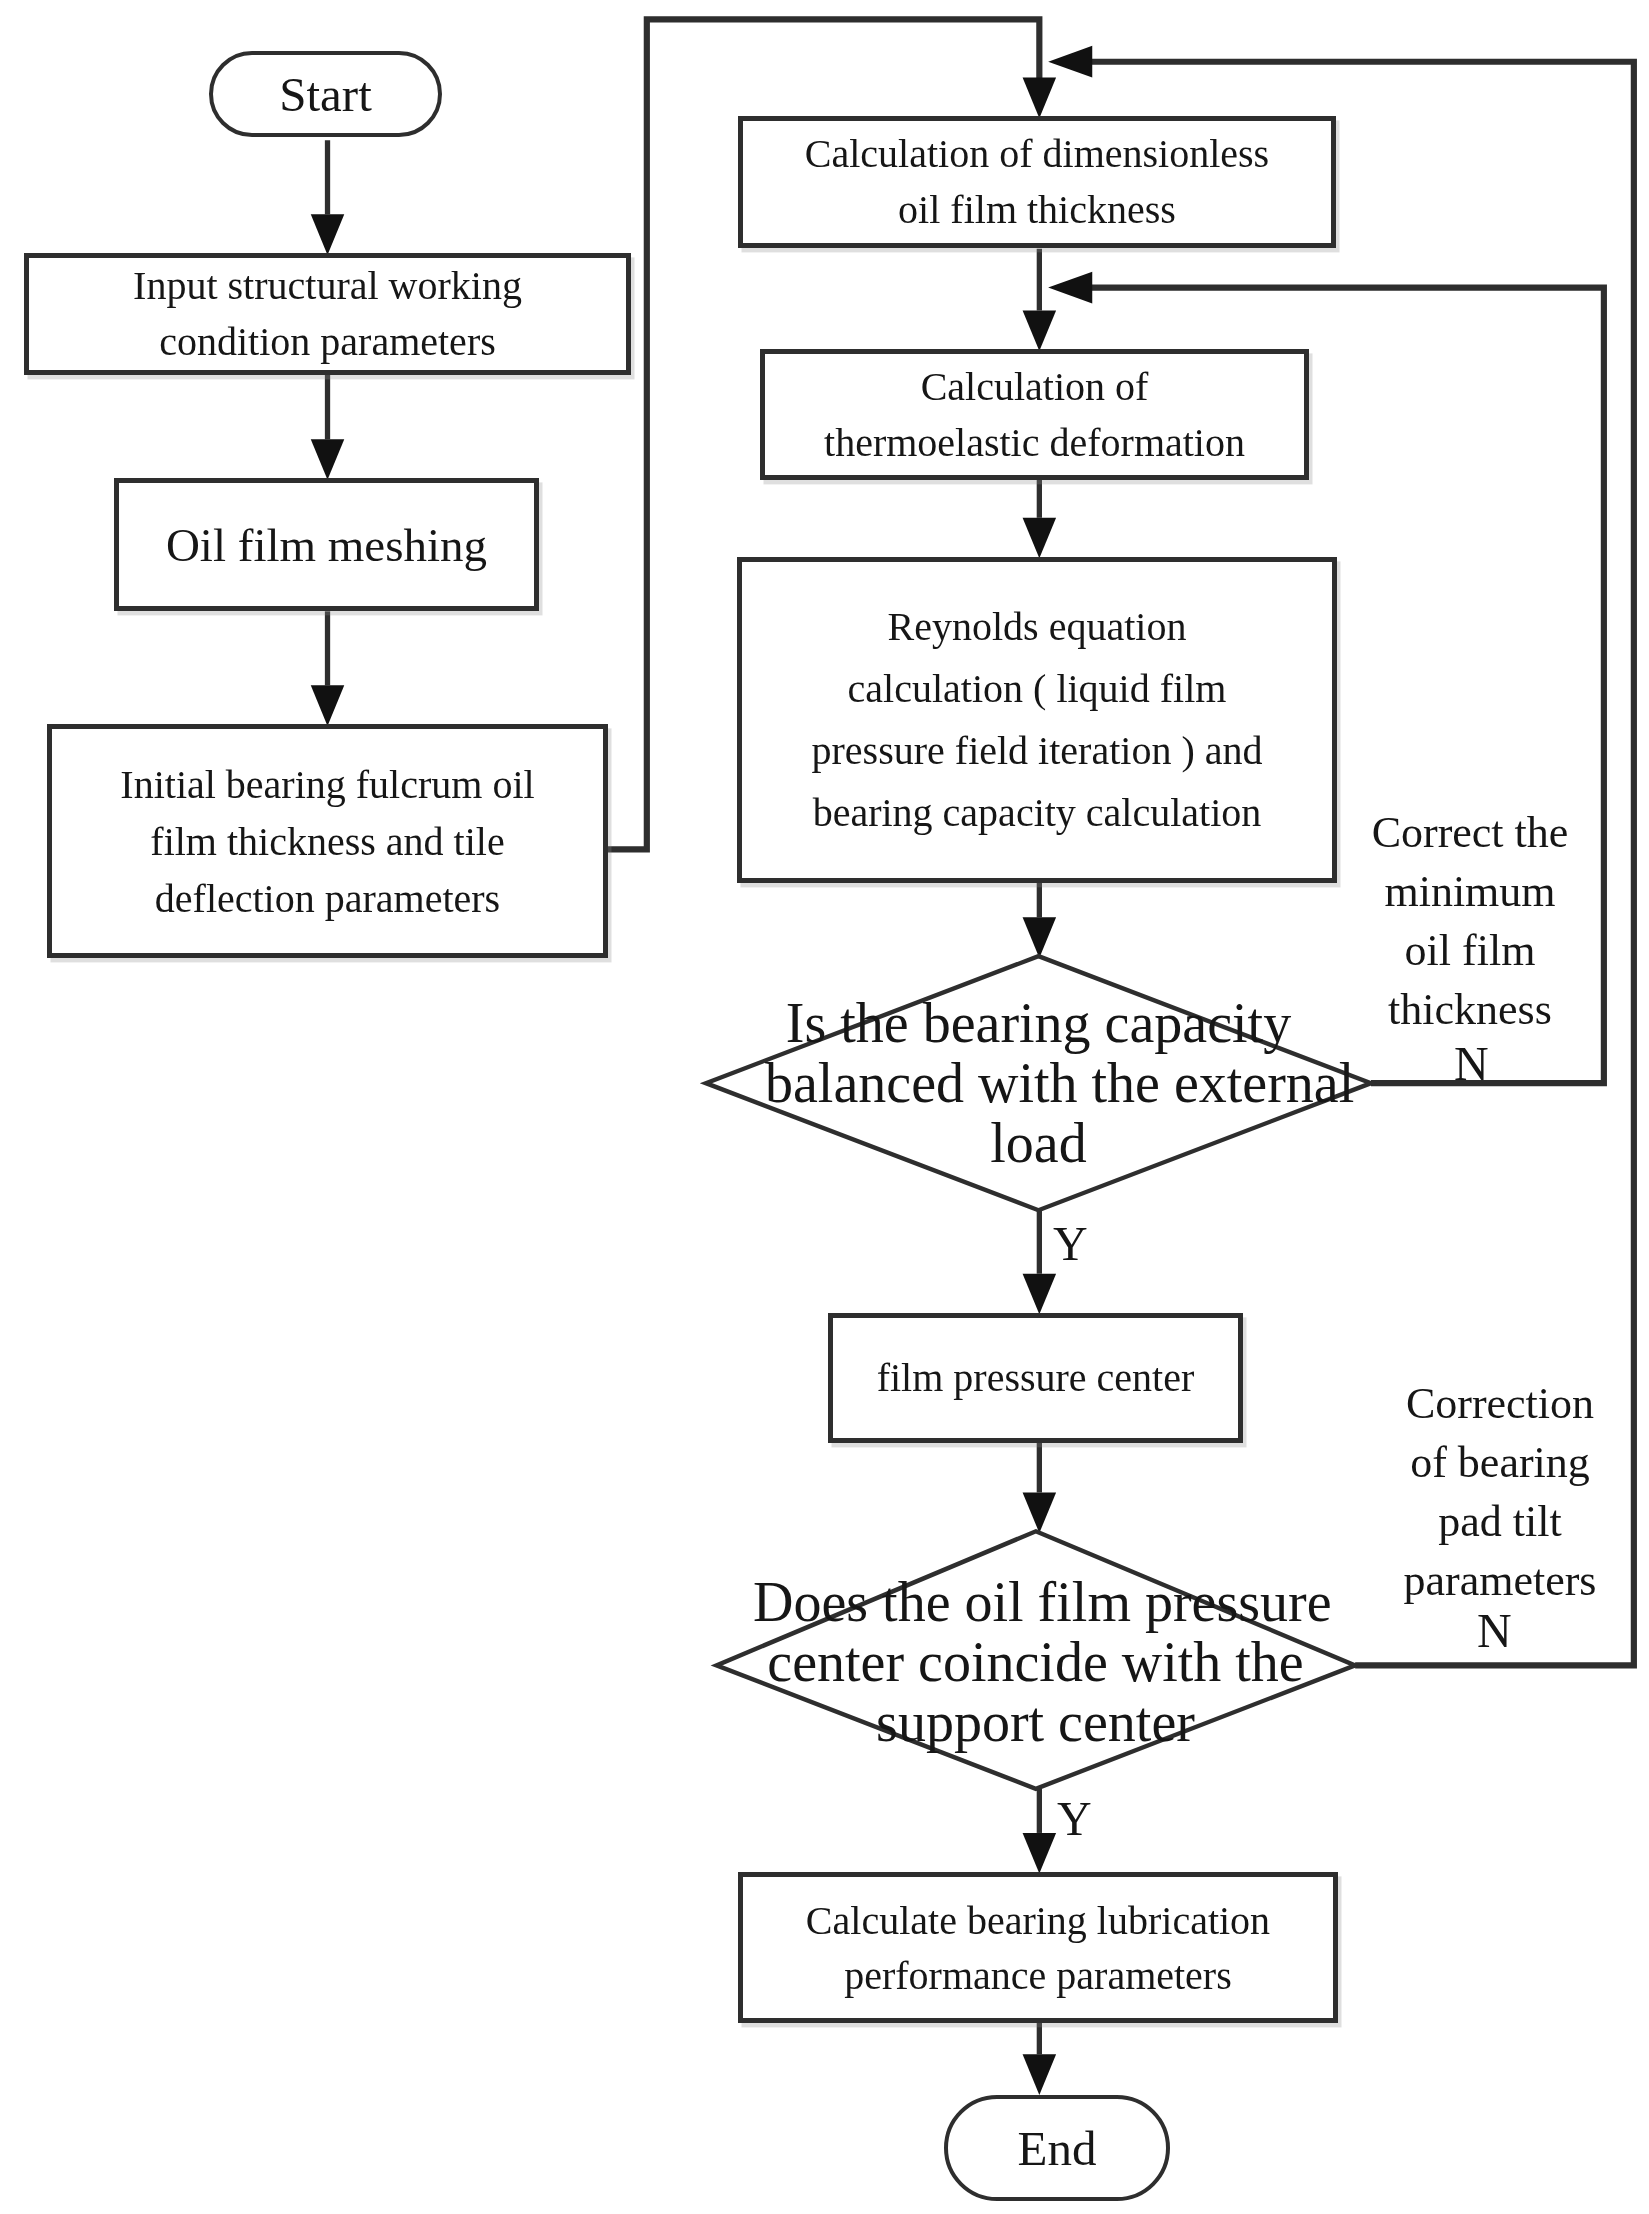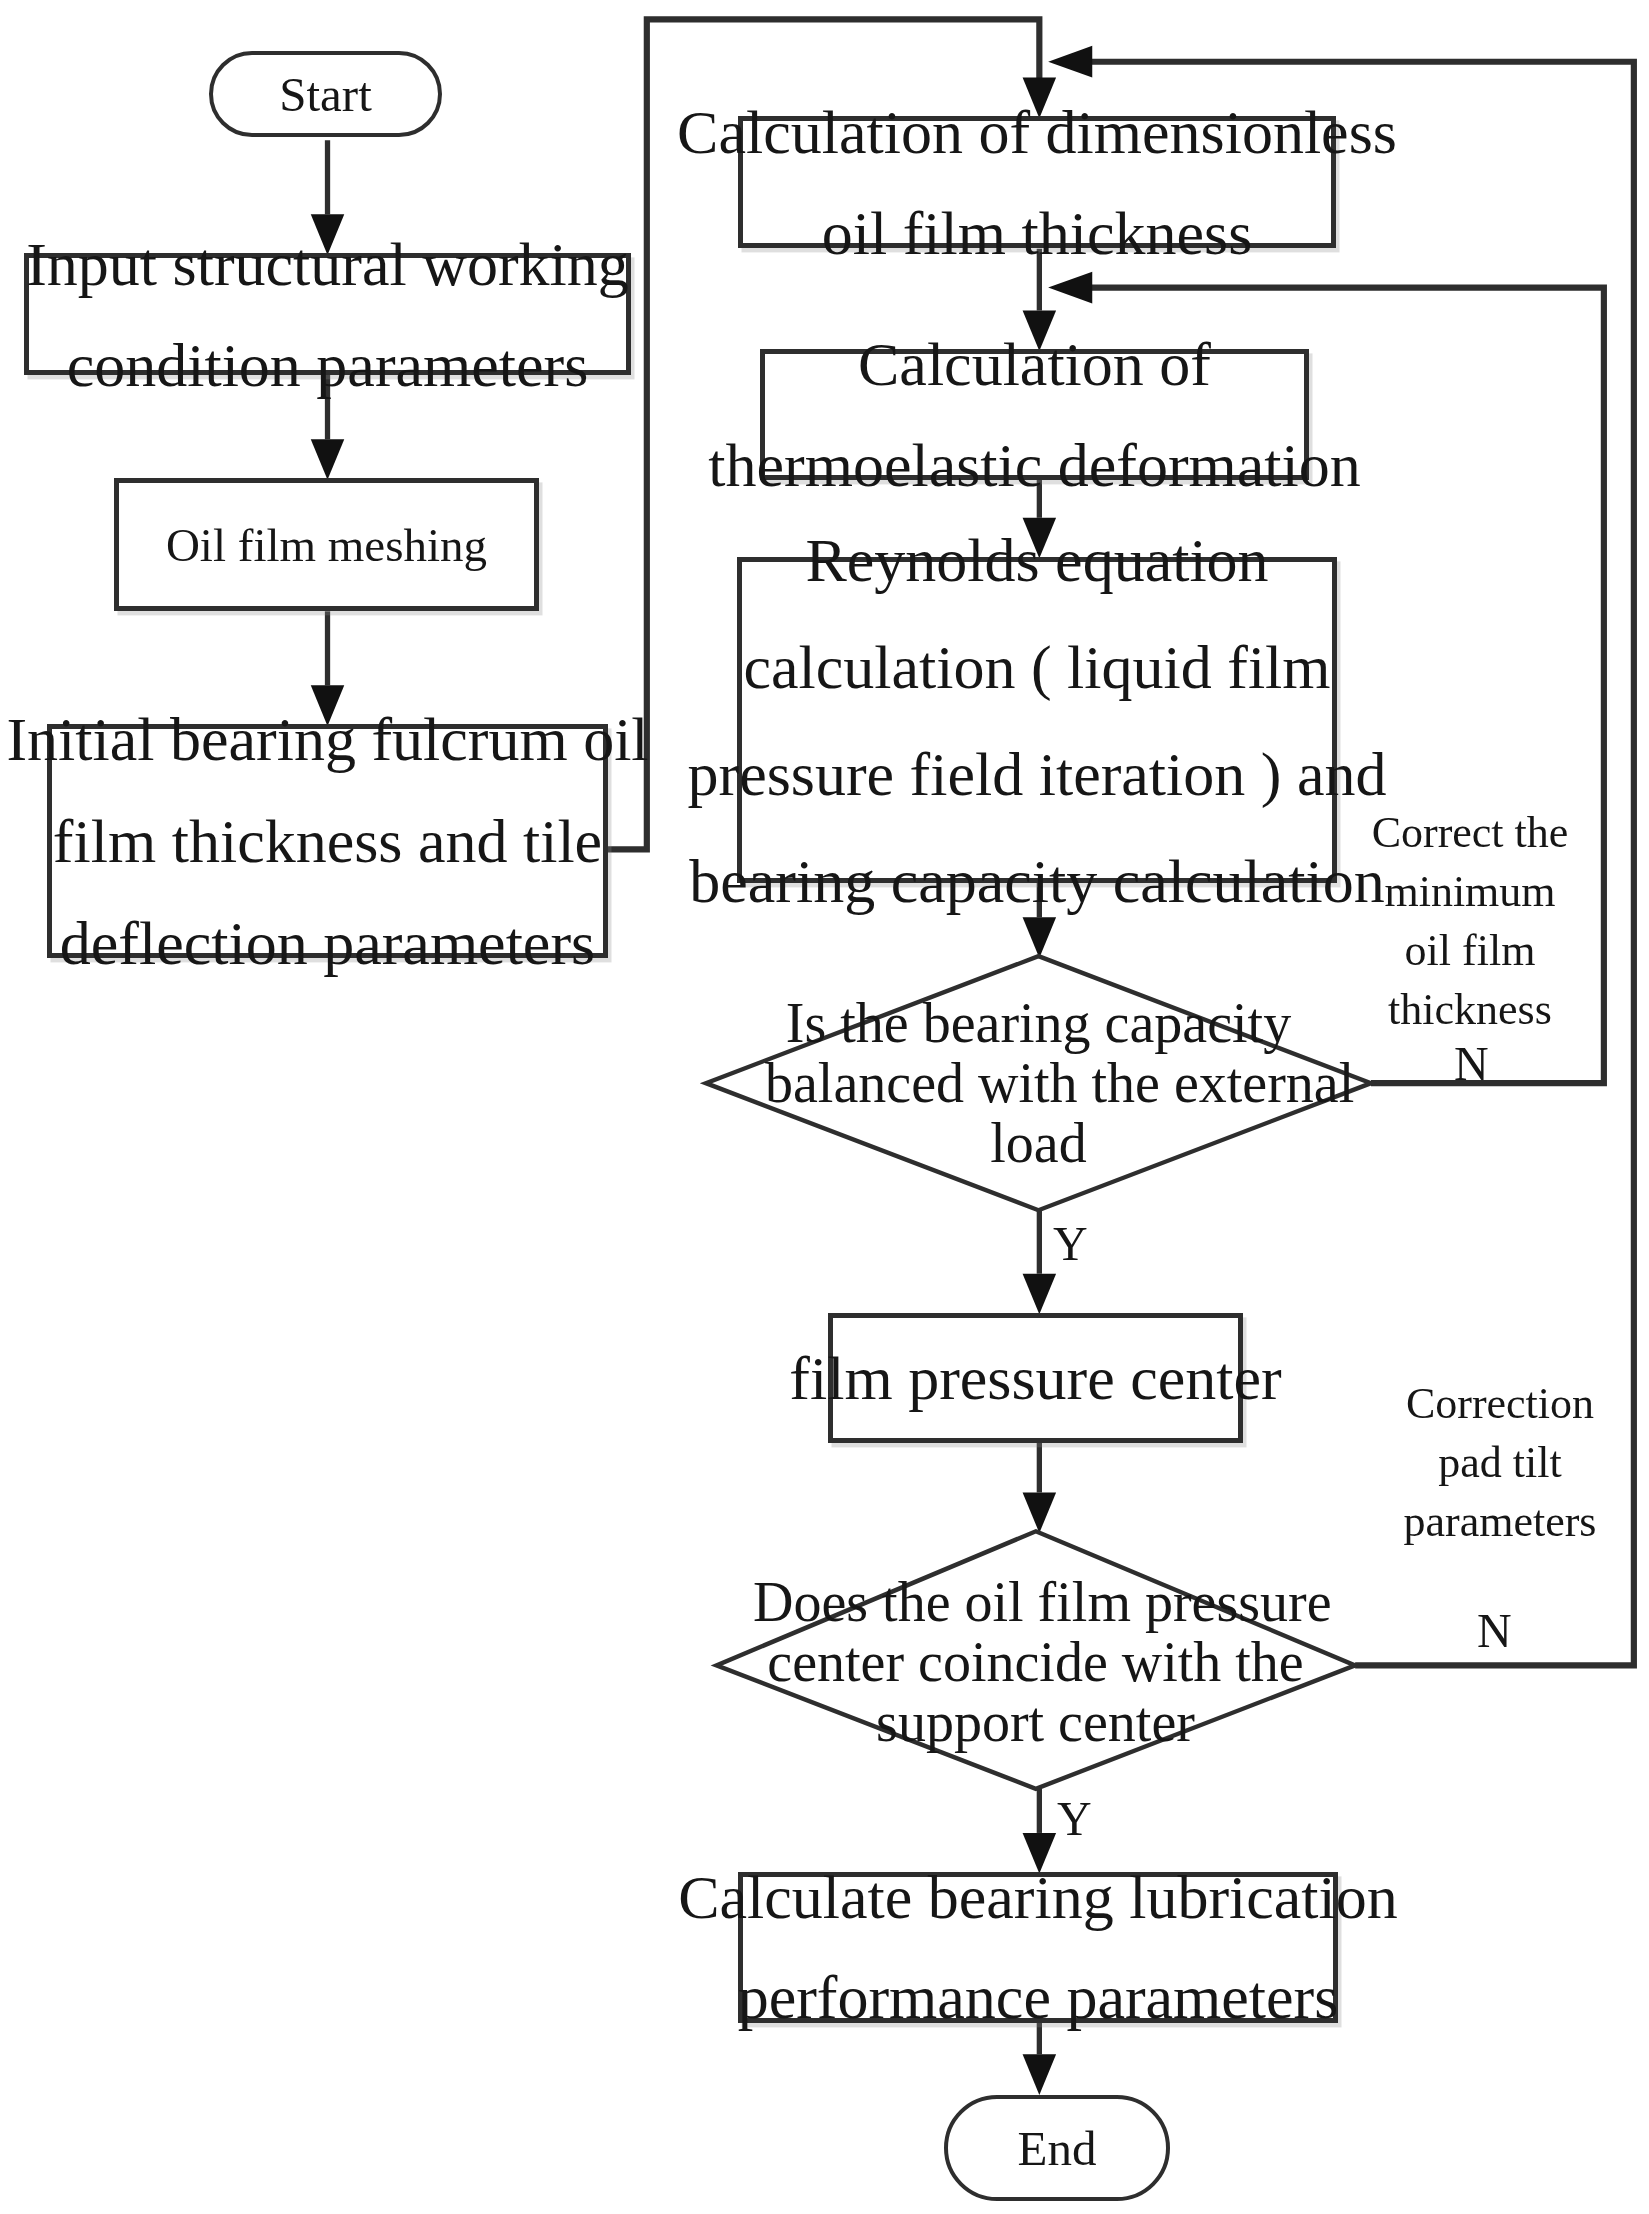--- a/index.html
+++ b/index.html
@@ -34,21 +34,21 @@
     justify-content: center;
     text-align: center;
     box-shadow: 3.5px 4.4px 0 rgba(140,140,140,0.28);
   }
   .pill {
     border-radius: 62px;
     border-width: 4.4px;
     box-shadow: none;
   }
   .ln { white-space: nowrap; }
-  .f52 { font-size: 62px; gap: 45px; }
+  .f52 { font-size: 40px; }
   .dtext {
     position: absolute;
     text-align: center;
     font-size: 56px;
     line-height: 60px;
   }
   .sidelabel {
     position: absolute;
     text-align: center;
     font-size: 44px;
@@ -180,20 +180,21 @@
   <div class="sidelabel" style="left:1341px;top:803px;width:258px">
     <div class="ln">Correct the</div>
     <div class="ln">minimum</div>
     <div class="ln">oil film</div>
     <div class="ln">thickness</div>
   </div>
   <div class="branch" style="left:1454px;top:1039px;width:62px">N</div>
 
   <div class="sidelabel" style="left:1371px;top:1374px;width:258px">
     <div class="ln">Correction</div>
+    <div class="ln">of bearing</div>
     <div class="ln">pad tilt</div>
     <div class="ln">parameters</div>
   </div>
   <div class="branch" style="left:1477px;top:1606px;width:62px">N</div>
 
   <div class="branch" style="left:1053px;top:1219px;width:62px">Y</div>
   <div class="branch" style="left:1057px;top:1794px;width:62px">Y</div>
 
 </div>
 

